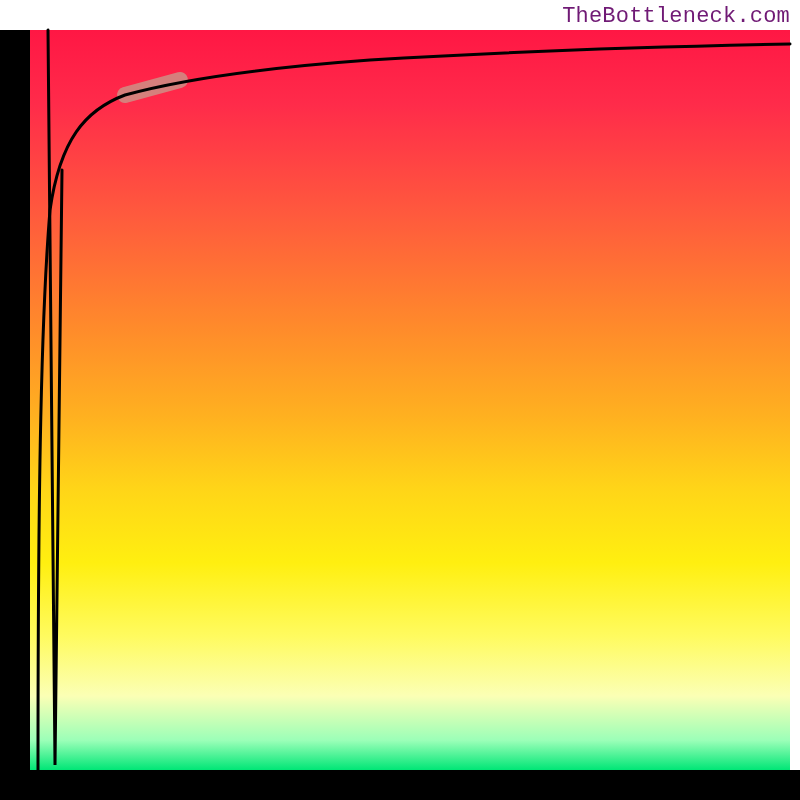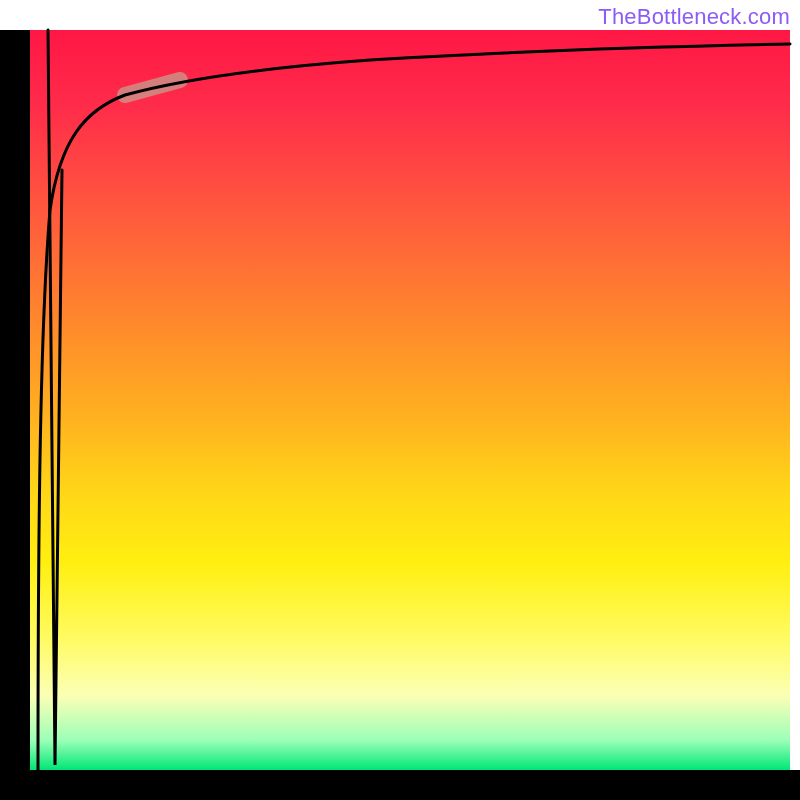--- a/index.html
+++ b/index.html
@@ -6,23 +6,23 @@
   html, body { width: 800px; height: 800px; overflow: hidden; background: #fff; }
   .stage {
     position: relative;
     width: 800px;
     height: 800px;
   }
   .watermark {
     position: absolute;
     top: 4px;
     right: 10px;
-    font-family: Liberation Sans, sans-serif;
+    font-family: Liberation Mono, monospace;
     font-size: 22px;
-    color: #8b5cf6;
+    color: #701a75;
     letter-spacing: 0.2px;
     z-index: 50;
   }
   .plot-area {
     position: absolute;
     left: 30px;
     top: 30px;
     width: 760px;
     height: 740px;
   }

